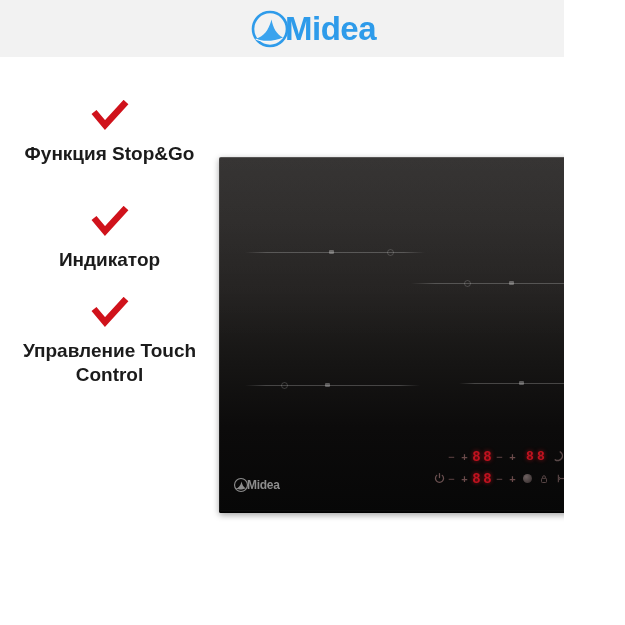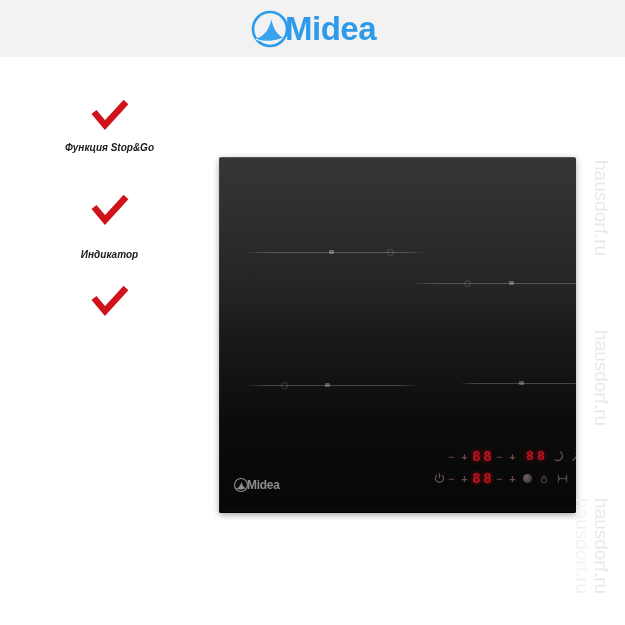--- a/index.html
+++ b/index.html
@@ -3,21 +3,21 @@
 <meta charset="utf-8">
 <style>
   html,body{margin:0;padding:0;}
   body{
     width:625px;height:625px;
     background:#ffffff;
     font-family:"Liberation Sans", sans-serif;
     overflow:hidden;
     position:relative;
   }
-  #stage{position:relative;width:625px;height:625px;overflow:hidden;background:#fff;}
+  #stage{position:relative;width:564px;height:625px;overflow:hidden;background:#fff;}
 
   
   .header{
     position:absolute;left:0;top:0;width:625px;height:57px;
     background:#f2f2f2;
     display:flex;align-items:center;justify-content:center;
   }
   .logo-wrap{position:relative;display:flex;align-items:center;height:44px;}
   .logo-mark{width:42px;height:42px;position:relative;margin-right:-6px;}
   .logo-text{
@@ -33,27 +33,26 @@
   }
   .feature{
     display:flex;flex-direction:column;align-items:center;
     margin-bottom:26px;
   }
   .check{
     width:38px;height:30px;margin-bottom:12px;
   }
   .feature-label{
     font-family:"Liberation Sans", sans-serif;
-    font-size:10px;font-weight:bold;color:#1b1b1b;
+    font-size:19px;font-weight:bold;color:#1b1b1b;
     text-align:center;line-height:1.28;
     max-width:200px;
-    font-style:italic;
   }
   .f1{margin-bottom:40px;}
-  .f2{margin-bottom:24px;gap:12px;}
+  .f2{margin-bottom:24px;}
 
   
   .cooktop{
     position:absolute;left:219px;top:157px;width:357px;height:356px;
     background:
       linear-gradient(180deg,#2e2c2b 0%,#2a2827 18%,#232120 38%,#161514 58%,#0c0b0b 76%,#070707 100%);
     border-radius:2px;
     box-shadow:0 2px 6px rgba(0,0,0,0.35);
     overflow:hidden;
   }
@@ -201,20 +200,24 @@
         <span>Индикатор</span><br>
       </div>
     </div>
 
     <div class="feature f3">
       <div class="check">
         <svg width="38" height="30" viewBox="0 0 38 30">
           <path d="M3 12 L14 25 L35 2" fill="none" stroke="#d0121b" stroke-width="6.5" stroke-linecap="butt" stroke-linejoin="miter"></path>
         </svg>
       </div>
+      <div class="feature-label">
+        <span>Управление Touch</span><br>
+        <span>Control</span>
+      </div>
     </div>
 
   </div>
 
   <div class="cooktop">
     <div class="ct-sheen"></div>
     <div class="ct-edge-top"></div>
     <div class="ct-edge-left"></div>
 
     <div class="zone-line zl-a"></div>

